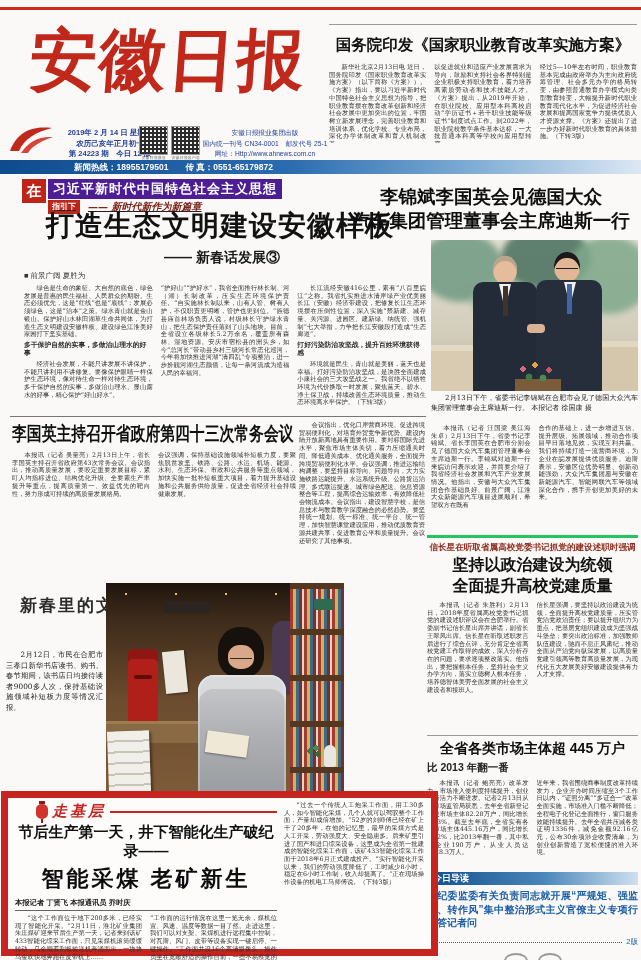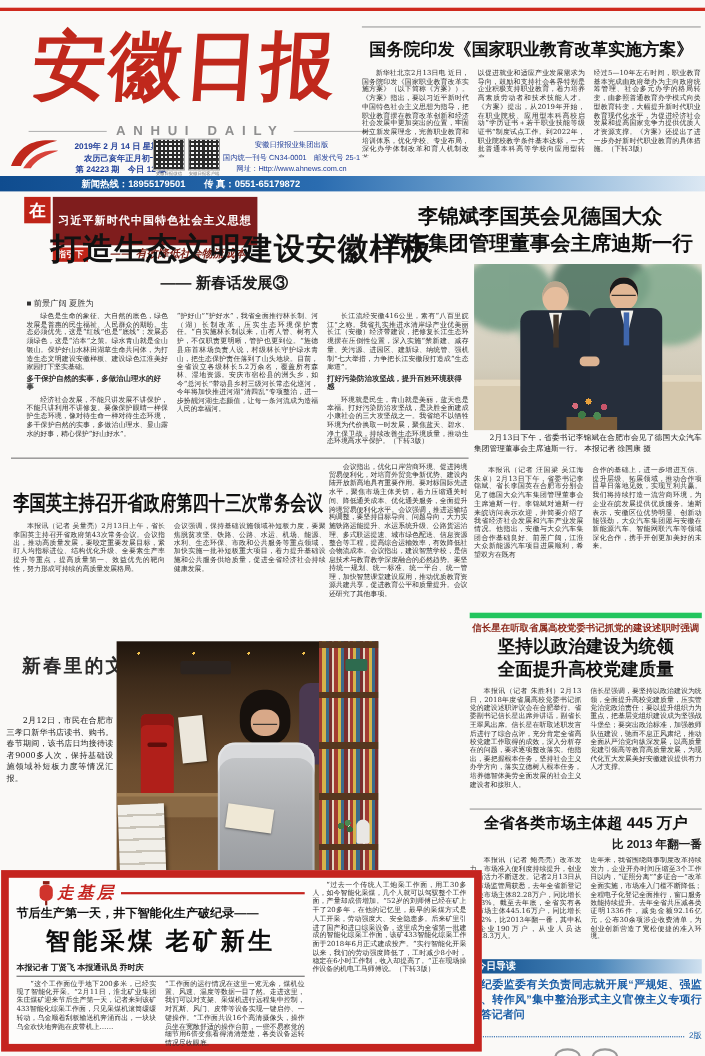--- a/index.html
+++ b/index.html
@@ -29,34 +29,34 @@
   .gov-h{font-size:15.5px;font-weight:800;text-align:center;color:#101010;margin:8px 0 7px;letter-spacing:0;}
   .news{font-size:6.3px;line-height:7.7px;text-align:justify;color:#2f2f2f;font-family:"DejaVu Serif",serif;}
   .cols{display:flex;gap:8px;overflow:hidden;}
   .cols>div{flex:1;overflow:hidden;}
   .ind{text-indent:2em;}
   .gov-cols{height:80px;}
   
   .banner{left:22px;top:179px;display:flex;gap:2px;}
   .banner-sq{width:24px;height:24px;background:#bf2418;color:#fff;font-family:"DejaVu Serif",serif;
              font-weight:bold;font-size:15px;display:flex;align-items:center;justify-content:center;}
-  .banner-l1{display:inline-block;background:#7f1d1d;color:#fff;font-size:10px;font-weight:bold;
-             padding:15px 5px;letter-spacing:1px;}
-  .banner-row2{display:flex;align-items:center;gap:20px;margin-top:1px;}
+  .banner-l1{display:inline-block;background:#4c1d95;color:#fff;font-size:13px;font-weight:bold;
+             padding:1px 5px;letter-spacing:1px;}
+  .banner-row2{display:flex;gap:8px;margin-top:1px;text-decoration:underline;}
   .banner-l2{background:#bf2418;color:#fff;font-size:8px;font-weight:bold;padding:1px 4px;}
   .banner-script{color:#7d241b;font-size:10px;font-weight:bold;font-style:italic;font-family:"DejaVu Serif",serif;}
   
   .eco-h{left:46px;top:207px;font-size:28px;font-weight:800;letter-spacing:1px;color:#121212;white-space:nowrap;}
-  .eco-sub{left:146px;top:249px;font-size:14px;font-weight:700;color:#1a1a1a;}
+  .eco-sub{left:164px;top:249px;font-size:14px;font-weight:700;color:#1a1a1a;}
   .eco-by{left:24px;top:271px;font-size:7.5px;color:#333;}
   .eco-cols{left:24px;top:284px;width:402px;height:128px;}
   .subhead{font-weight:800;font-family:"Liberation Sans",sans-serif;font-size:6.8px;line-height:8px;margin:3px 0;text-align:left;}
   .divider1{left:10px;top:416px;width:416px;border-top:1px solid #777;}
   
-  .lgy{left:12px;top:421px;width:284px;margin-top:24px;}
+  .lgy{left:12px;top:421px;width:284px;}
   .lgy-h{font-size:19px;font-weight:800;white-space:nowrap;transform:scaleX(0.78);transform-origin:left;color:#101010;}
   .lgy-intro{margin-top:6px;font-family:"DejaVu Serif",serif;font-weight:700;font-size:8.8px;line-height:12.3px;
              color:#141414;text-align:justify;text-indent:2em;}
   .lgy-cols{margin-top:4px;height:72px;}
   .lgy-c3{left:299px;top:421px;width:126px;height:160px;overflow:hidden;}
   
   .cul-title{left:20px;top:594px;font-family:"DejaVu Serif",serif;font-weight:bold;font-size:17px;
              letter-spacing:2px;color:#2b2b2b;display:flex;align-items:center;gap:3px;}
   .seal{width:9px;height:9px;background:#c0281c;border-radius:2px;display:inline-block;}
   .cul-cap{left:6px;top:650px;width:97px;font-size:7.3px;line-height:10.5px;font-family:"DejaVu Serif",serif;
@@ -67,28 +67,28 @@
   
   .ljb-h{left:344px;top:185px;width:294px;font-size:18.5px;line-height:24px;font-weight:800;
          text-align:center;color:#0f0f0f;}
   .photo-meet{left:431px;top:240px;width:207px;height:151px;overflow:hidden;
               background:linear-gradient(180deg,#e3dfd0 0%,#d3cdbc 62%,#bcae96 100%);}
   .blob{position:absolute;border-radius:50%;filter:blur(3px);opacity:.85;}
   .ljb-cap{left:431px;top:394px;width:207px;font-size:7px;line-height:9.5px;font-family:"DejaVu Serif",serif;
            color:#222;text-align:justify;text-indent:2em;}
   .ljb-cols{left:431px;top:424px;width:207px;height:126px;}
   
-  .xcx{left:427px;top:557px;width:211px;border-top:5px solid #22c55e;padding-top:4px;}
+  .xcx{left:427px;top:535px;width:211px;border-top:3px solid #22c55e;padding-top:4px;}
   .xcx-k{font-size:8.6px;font-weight:bold;color:#8e2d20;text-align:center;white-space:nowrap;}
   .xcx-h{font-size:16px;font-weight:800;text-align:center;line-height:21px;color:#101010;}
   .xcx-cols{margin-top:5px;height:104px;}
   
   .mkt{left:427px;top:735px;width:211px;border-top:1px solid #999;padding-top:4px;}
   .mkt-h{font-size:14px;font-weight:800;text-align:center;color:#0f0f0f;}
-  .mkt-s{font-size:10.5px;font-weight:700;text-align:right;margin:3px 0 4px;}
+  .mkt-s{font-size:10.5px;font-weight:700;text-align:left;margin:3px 0 4px;}
   .mkt-cols{height:88px;}
   
   .daodu{left:427px;top:872px;width:211px;}
   .daodu-bar{height:13px;line-height:13px;background:linear-gradient(90deg,#12508e 0%,#4a86ba 55%,#cfe0ef 100%);
              color:#fff;font-size:9px;font-weight:bold;padding-left:6px;}
   .daodu-t{margin-top:4px;color:#1b5ea7;font-size:10px;font-weight:bold;line-height:13.5px;text-align:justify;}
   .daodu-dots{display:flex;align-items:center;gap:4px;color:#1b5ea7;font-size:7.5px;margin-top:7px;}
   .daodu-dots .dotline{flex:1;border-bottom:1px dotted #1b5ea7;height:1px;}
   .glasses{display:flex;gap:10px;justify-content:center;margin-top:6px;}
   .glasses span{width:20px;height:11px;border:2px solid #9a9a9a;border-radius:50%;display:block;}
@@ -96,37 +96,32 @@
   .zjc{left:1px;top:791px;width:437px;height:165px;border:7px solid #c5241f;background:#fdfcfb;
        box-sizing:border-box;padding:3px 7px;display:flex;gap:7px;}
   .zjc-left{width:262px;flex:none;}
   .zjc-right{flex:1;overflow:hidden;}
   .zjc-logorow{display:flex;align-items:center;gap:4px;height:20px;margin-left:21px;}
   .lantern{width:12px;height:15px;background:#d0342c;border-radius:6px/5px;position:relative;flex:none;}
   .lantern:before{content:"";position:absolute;left:3px;top:-3px;width:6px;height:3px;background:#8b1d14;}
   .lantern:after{content:"";position:absolute;left:5px;bottom:-4px;width:2px;height:4px;background:#8b1d14;}
   .zjc-logo{font-size:15px;font-weight:900;font-style:italic;color:#c5241f;letter-spacing:3px;}
   .zjc-rule{flex:1;border-top:2px solid #c5241f;margin-top:2px;}
-  .zjc-k{font-size:11px;font-weight:bold;margin-top:2px;color:#111;}
+  .zjc-k{font-size:15px;font-weight:bold;text-align:center;margin-top:2px;color:#111;}
   .zjc-h{font-size:22px;font-weight:900;text-align:center;letter-spacing:3px;margin:3px 0 4px;color:#0d0d0d;}
   .zjc-by{font-size:7.3px;font-weight:bold;color:#222;border-bottom:1px solid #666;padding-bottom:2px;margin-bottom:3px;}
   .zjc-cols{height:62px;}
 </style>
 </head>
 <body>
 
 <div class="page">
 
   <div class="abs topline"></div>
   <div class="abs mast-title">安徽日报</div>
-  <div class="abs eng-row">
-    <span class="rule"></span>
-    <span class="eng">ANHUI DAILY</span>
-    <span class="rule"></span>
-  </div>
   <div class="abs logo-swoosh">
     <svg width="46" height="36" viewBox="0 0 46 36">
       <path d="M2 28 C10 8, 24 3, 44 5 C28 9, 16 16, 11 28 Z" fill="#c0281c"></path>
       <path d="M13 30 C21 18, 31 13, 45 14 C33 18, 24 23, 20 30 Z" fill="#d8433a"></path>
     </svg>
   </div>
   <div class="abs date-block">
     <div>2019年 2 月 14 日  星期四</div>
     <div>农历己亥年正月初十</div>
     <div>第 24223 期　今日 12 版</div>
@@ -156,21 +151,21 @@
       <div>经过5—10年左右时间，职业教育基本完成由政府举办为主向政府统筹管理、社会多元办学的格局转变，由参照普通教育办学模式向类型教育转变，大幅提升新时代职业教育现代化水平，为促进经济社会发展和提高国家竞争力提供优质人才资源支撑。《方案》还提出了进一步办好新时代职业教育的具体措施。（下转3版）</div>
     </div>
   </div>
 
   <div class="abs banner">
     <div class="banner-sq">在</div>
     <div>
       <span class="banner-l1">习近平新时代中国特色社会主义思想</span>
       <div class="banner-row2">
         <span class="banner-l2">指引下</span>
-        <span class="banner-script">—— 有效降低社会物流成本</span>
+        <span class="banner-script">—— 新时代新作为新篇章</span>
       </div>
     </div>
   </div>
 
   <div class="abs eco-h">打造生态文明建设安徽样板</div>
   <div class="abs eco-sub">—— 新春话发展③</div>
   <div class="abs eco-by">■ 前景广阔 夏胜为</div>
   <div class="abs cols news eco-cols">
     <div>
       <div class="ind">绿色是生命的象征、大自然的底色，绿色发展是普惠的民生福祉、人民群众的期盼。生态必须优先，这是“红线”也是“底线”；发展必须绿色，这是“治本”之策。绿水青山就是金山银山。保护好山水林田湖草生命共同体，为打造生态文明建设安徽样板、建设绿色江淮美好家园打下坚实基础。</div>

